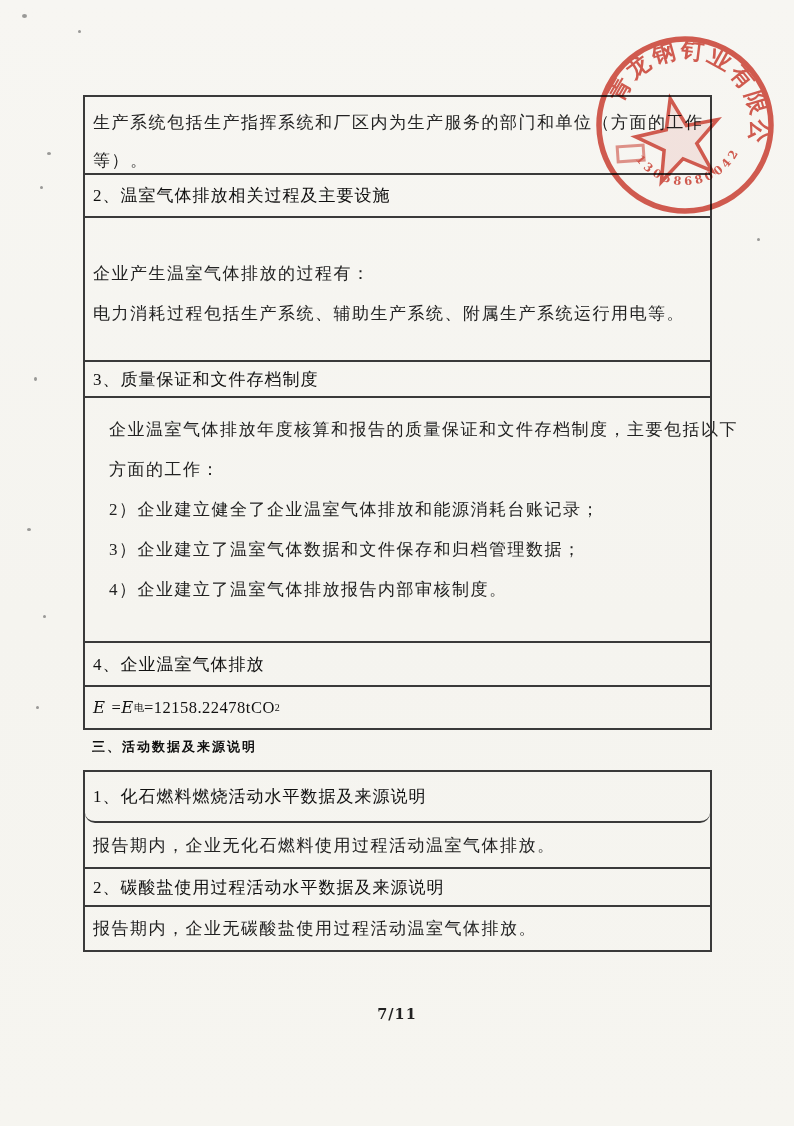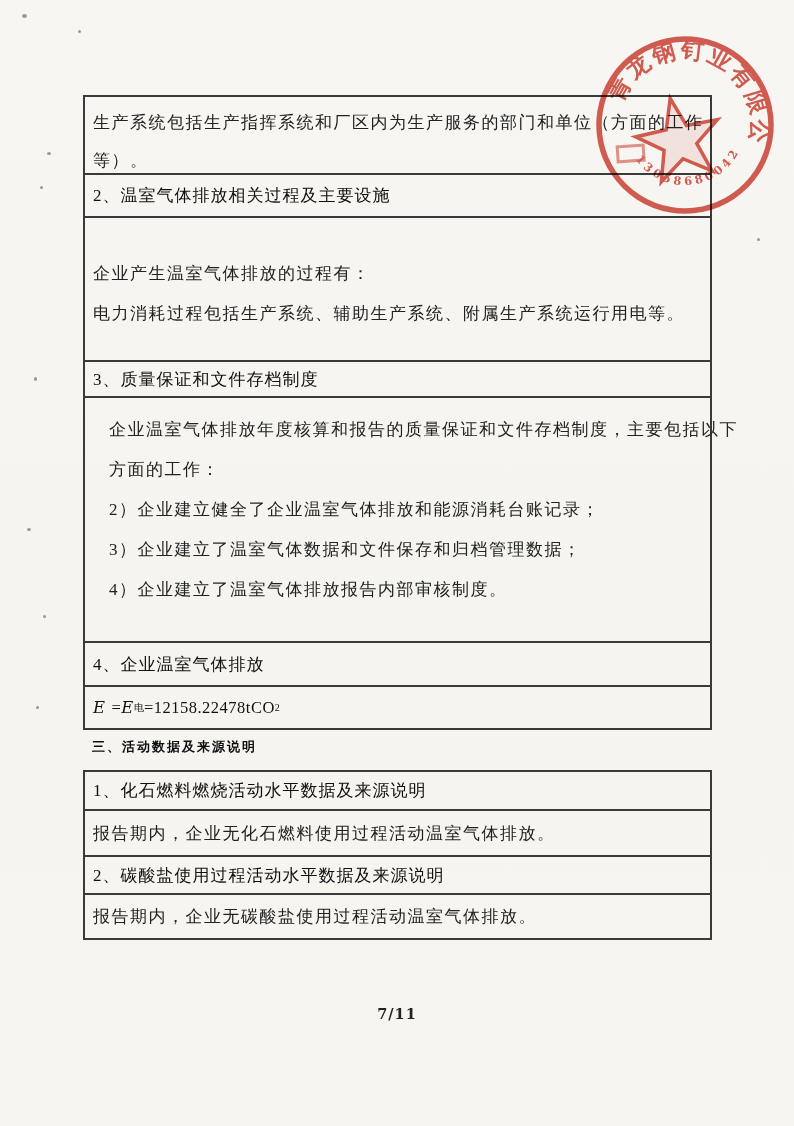--- a/index.html
+++ b/index.html
@@ -46,21 +46,21 @@
   .r-proc .line{line-height:40px;}
   .r-h3{height:36px;}
   .r-qa{height:245px;padding-top:12px;}
   .r-qa .line{line-height:40px;margin-left:16px;}
   .r-h4{height:44px;}
   .r-formula{height:41px;display:flex;align-items:center;font-size:16.5px;letter-spacing:0.5px;color:#111;}
   .r-formula .it{font-style:italic;font-family:"DejaVu Serif","Liberation Serif",serif;}
   .r-formula sub{font-size:10px;letter-spacing:0;}
   .r-formula .sp{margin-right:6px;}
   
-  .r2a{height:39px;}
+  .r2a{height:51px;border-radius:10px;}
   .r2b{height:46px;display:flex;align-items:center;}
   .r2c{height:38px;}
   .r2d{height:43px;display:flex;align-items:center;}
   .r2e{height:42px;}
   .section-heading{
     position:absolute;left:92px;top:738px;
     font-size:13px;font-weight:bold;color:#0e0e0e;
     letter-spacing:2px;white-space:nowrap;
   }
   .page-footer{

